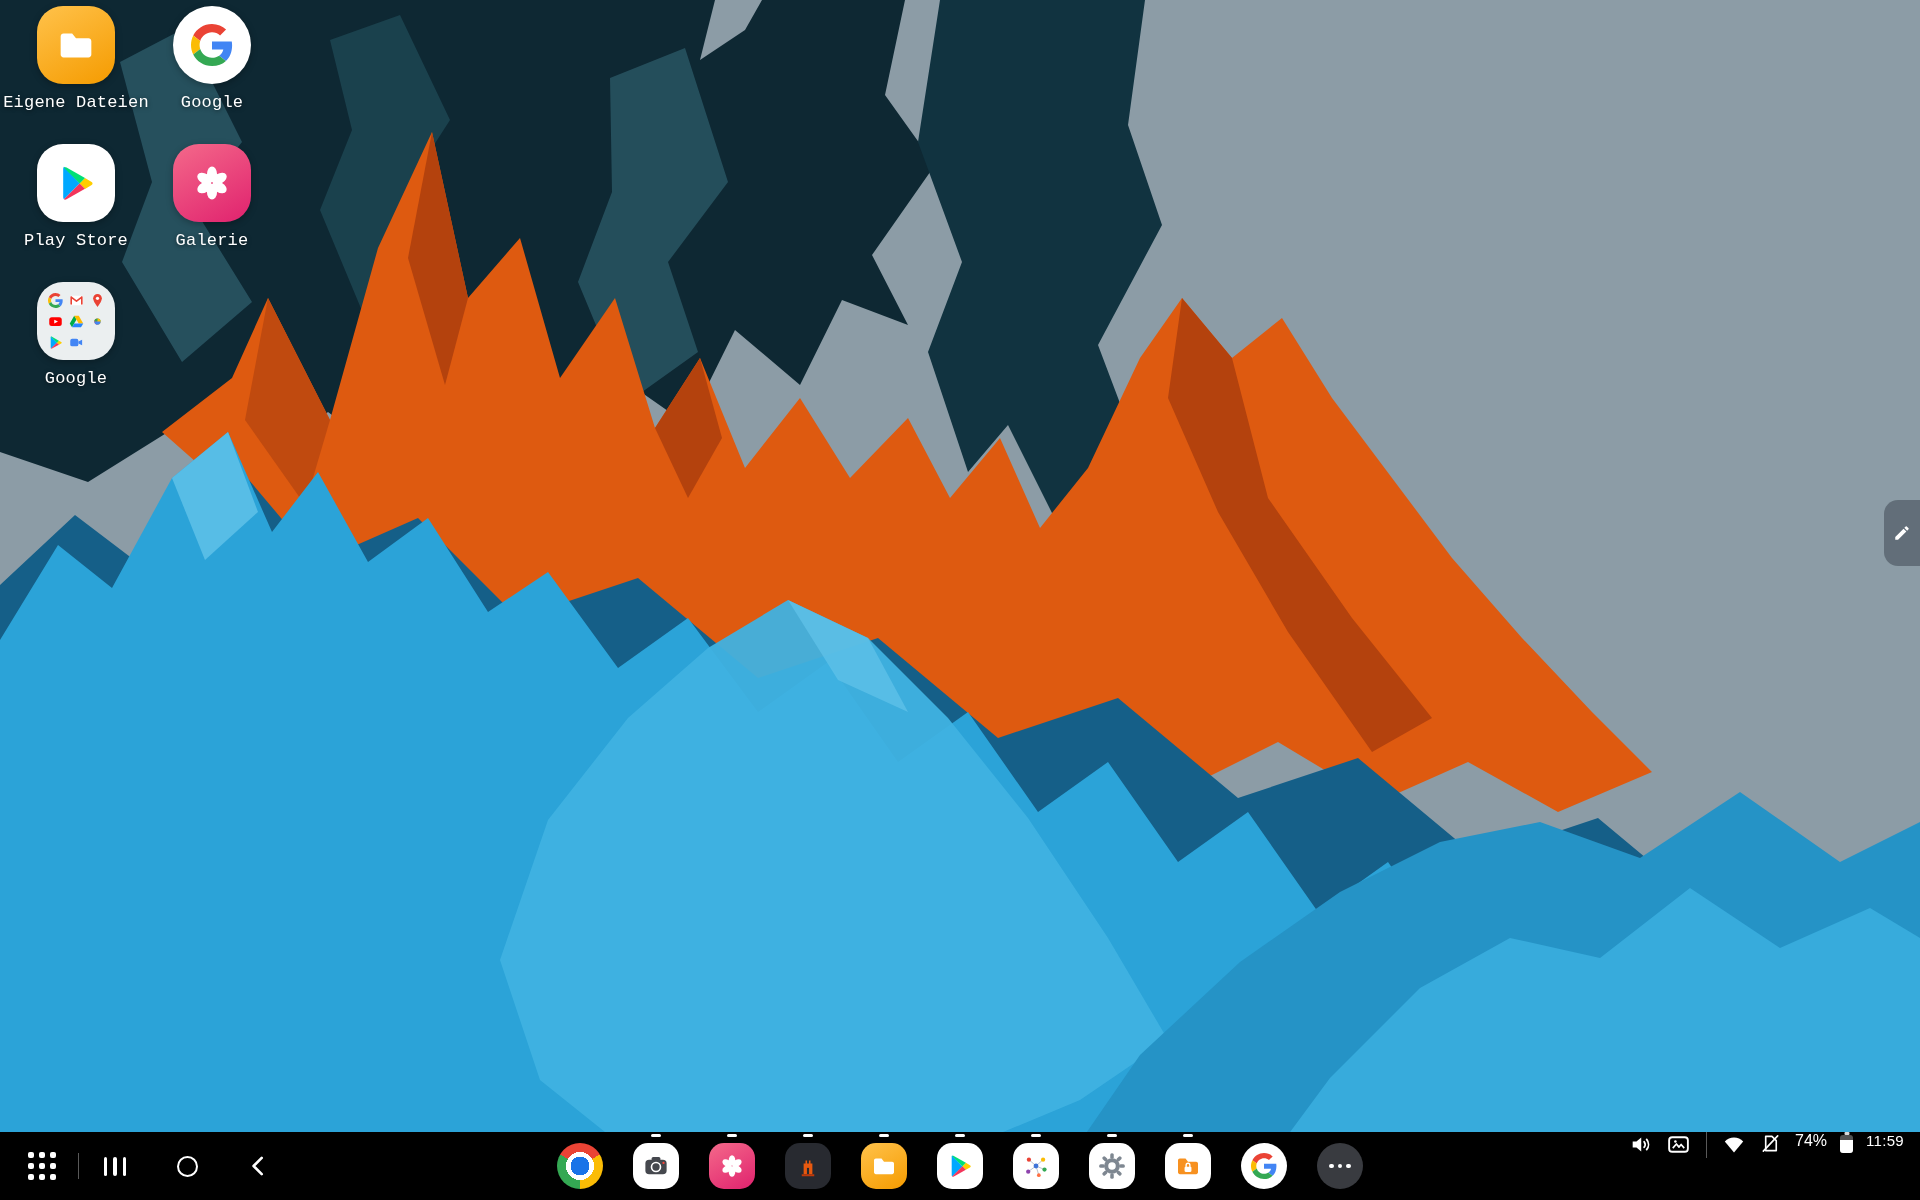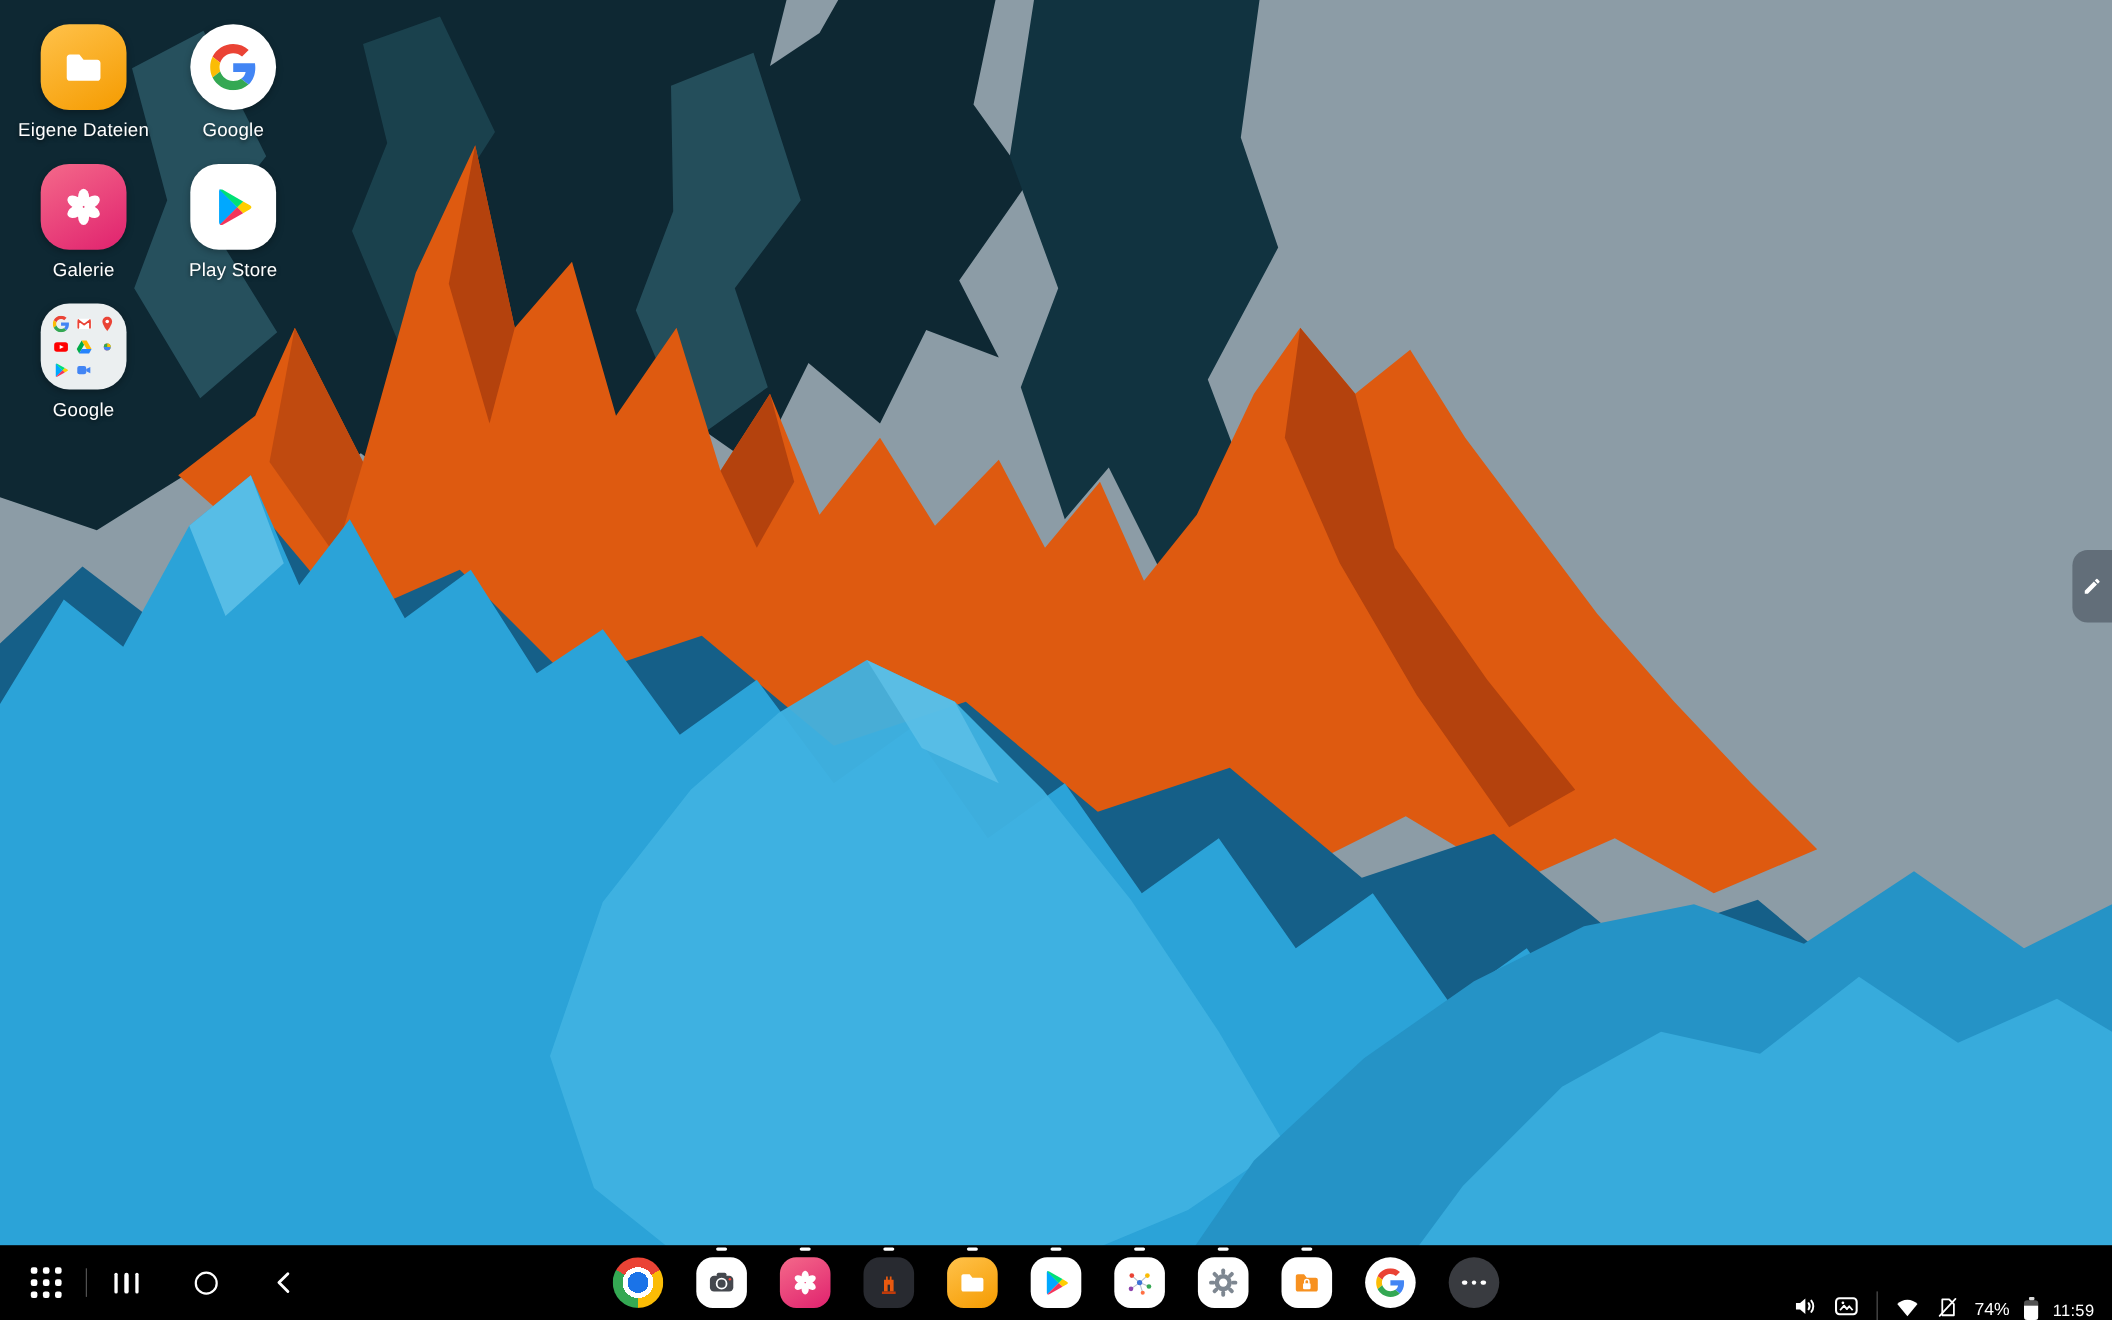--- a/index.html
+++ b/index.html
@@ -2,21 +2,21 @@
 <html><head>
 <meta charset="utf-8">
 <style>
   * { margin:0; padding:0; box-sizing:border-box; }
   html,body { width:1920px; height:1200px; overflow:hidden; background:#000; }
   .screen { position:relative; width:1920px; height:1200px; font-family:"Liberation Sans", sans-serif; background:#8C9CA6; }
 
   .wallpaper { position:absolute; inset:0; width:100%; height:100%; display:block; }
 
   
-  .shortcuts { position:absolute; left:8px; top:22px; display:grid; grid-template-columns:136px 136px; row-gap:20px; }
+  .shortcuts { position:absolute; left:8px; top:6px; display:grid; grid-template-columns:136px 136px; row-gap:32px;font-family:Liberation Mono, monospace; }
   .shortcut { display:flex; flex-direction:column; align-items:center; width:136px; cursor:pointer; }
   .tile { width:78px; height:78px; border-radius:26px; display:flex; align-items:center; justify-content:center;
           box-shadow:0 2px 7px rgba(0,0,0,.28); position:relative; overflow:hidden; }
   .tile.round { border-radius:50%; }
   .tile-myfiles  { background:linear-gradient(150deg,#FFC24B,#F59B00); }
   .tile-white    { background:#ffffff; }
   .tile-gallery  { background:linear-gradient(150deg,#F4698A,#E0226E); }
   .tile-settings { background:#6F808E; }
   .tile-folder   { background:rgba(248,250,251,.95); }
   .shortcut-label { margin-top:9px; font-size:17px; color:#fff; text-shadow:0 1px 4px rgba(0,0,0,.6); letter-spacing:.2px; white-space:nowrap; }
@@ -51,21 +51,21 @@
   .dock-tile.gallery-bg { background:linear-gradient(150deg,#F4698A,#E0226E); }
   .dock-tile.myfiles-bg { background:linear-gradient(150deg,#FFC24B,#F59B00); }
   .dock-tile svg { width:30px; height:30px; }
   .chrome-circle { width:46px; height:46px; border-radius:50%;
     background:
       radial-gradient(circle, #1A73E8 0 9.5px, #ffffff 9.5px 14px, rgba(0,0,0,0) 14px),
       conic-gradient(from 60deg, #FBBC05 0deg 120deg, #34A853 120deg 240deg, #EA4335 240deg 360deg); }
   .more-circle { width:46px; height:46px; border-radius:50%; background:#393B40; display:flex; align-items:center; justify-content:center; gap:4px; }
   .more-circle i { width:4.5px; height:4.5px; background:#fff; border-radius:50%; }
 
-  .status { position:absolute; right:16px; top:0; height:68px; display:flex; align-items:flex-end; gap:13px; color:#fff; cursor:pointer; }
+  .status { position:absolute; right:16px; top:0; height:68px; display:flex; align-items:flex-start; gap:13px; color:#fff; cursor:pointer; }
   .status svg { display:block; }
   .battery { position:relative; width:13px; height:21px; }
   .battery .nub { position:absolute; top:0; left:50%; transform:translateX(-50%); width:5px; height:2.5px; background:rgba(255,255,255,.85); border-radius:1px; }
   .battery .body { position:absolute; top:3px; left:0; right:0; bottom:0; background:rgba(255,255,255,.32); border-radius:3px; overflow:hidden; }
   .battery .fill { position:absolute; bottom:0; left:0; right:0; background:#fff; }
   .pct  { font-size:16px; }
   .time { font-size:15px; letter-spacing:.3px; }
 </style>
 </head>
 <body>
@@ -114,48 +114,48 @@
     <div class="shortcut">
       <div class="tile tile-white round">
         <svg viewBox="0 0 48 48" width="42" height="42">
           <path fill="#EA4335" d="M24 9.5c3.54 0 6.71 1.22 9.21 3.6l6.85-6.85C35.9 2.38 30.47 0 24 0 14.62 0 6.51 5.38 2.56 13.22l7.98 6.19C12.43 13.72 17.74 9.5 24 9.5z"></path>
           <path fill="#4285F4" d="M46.98 24.55c0-1.57-.15-3.09-.38-4.55H24v9.02h12.94c-.58 2.96-2.26 5.48-4.78 7.18l7.73 6c4.51-4.18 7.09-10.36 7.09-17.65z"></path>
           <path fill="#FBBC05" d="M10.53 28.59c-.48-1.45-.76-2.99-.76-4.59s.27-3.14.76-4.59l-7.98-6.19C.92 16.46 0 20.12 0 24c0 3.88.92 7.54 2.56 10.78l7.97-6.19z"></path>
           <path fill="#34A853" d="M24 48c6.48 0 11.93-2.13 15.89-5.81l-7.73-6c-2.15 1.45-4.92 2.3-8.16 2.3-6.26 0-11.57-4.22-13.47-9.91l-7.98 6.19C6.51 42.62 14.62 48 24 48z"></path>
         </svg>
       </div>
       <span class="shortcut-label">Google</span>
+    </div>
+
+    <div class="shortcut">
+      <div class="tile tile-white">
+        <svg viewBox="0 0 48 48" width="40" height="40">
+          <path fill="#00A8FF" d="M9.5 4.6c-.6.6-.9 1.5-.9 2.7v33.4c0 1.2.3 2.1.9 2.7l.1.1L28.4 24.7v-.4L9.6 4.5l-.1.1z"></path>
+          <path fill="#FFCE00" d="M34.7 31L28.4 24.7v-.4l6.3-6.3.1.1 7.5 4.3c2.1 1.2 2.1 3.2 0 4.4l-7.5 4.3-.1-.1z"></path>
+          <path fill="#F3355B" d="M34.8 30.9L28.4 24.5 9.5 43.4c.7.7 1.9.8 3.2.1l22.1-12.6z"></path>
+          <path fill="#00E076" d="M34.8 18.1L12.7 5.5c-1.3-.7-2.5-.6-3.2.1l18.9 18.9 6.4-6.4z"></path>
+        </svg>
+      </div>
+      <span class="shortcut-label">Play Store</span>
     </div>
 
     <div class="shortcut">
       <div class="tile tile-gallery">
         <svg viewBox="0 0 48 48" width="46" height="46">
             <g fill="#fff">
           <ellipse cx="24" cy="15" rx="5.3" ry="8.2"></ellipse>
           <ellipse cx="24" cy="15" rx="5.3" ry="8.2" transform="rotate(60 24 24)"></ellipse>
           <ellipse cx="24" cy="15" rx="5.3" ry="8.2" transform="rotate(120 24 24)"></ellipse>
           <ellipse cx="24" cy="15" rx="5.3" ry="8.2" transform="rotate(180 24 24)"></ellipse>
           <ellipse cx="24" cy="15" rx="5.3" ry="8.2" transform="rotate(240 24 24)"></ellipse>
           <ellipse cx="24" cy="15" rx="5.3" ry="8.2" transform="rotate(300 24 24)"></ellipse>
         </g>
           </svg>
       </div>
       <span class="shortcut-label">Galerie</span>
-    </div>
-
-    <div class="shortcut">
-      <div class="tile tile-white">
-        <svg viewBox="0 0 48 48" width="40" height="40">
-          <path fill="#00A8FF" d="M9.5 4.6c-.6.6-.9 1.5-.9 2.7v33.4c0 1.2.3 2.1.9 2.7l.1.1L28.4 24.7v-.4L9.6 4.5l-.1.1z"></path>
-          <path fill="#FFCE00" d="M34.7 31L28.4 24.7v-.4l6.3-6.3.1.1 7.5 4.3c2.1 1.2 2.1 3.2 0 4.4l-7.5 4.3-.1-.1z"></path>
-          <path fill="#F3355B" d="M34.8 30.9L28.4 24.5 9.5 43.4c.7.7 1.9.8 3.2.1l22.1-12.6z"></path>
-          <path fill="#00E076" d="M34.8 18.1L12.7 5.5c-1.3-.7-2.5-.6-3.2.1l18.9 18.9 6.4-6.4z"></path>
-        </svg>
-      </div>
-      <span class="shortcut-label">Play Store</span>
     </div>
 
 
     <div class="shortcut">
       <div class="tile tile-folder">
         <div class="folder-grid">
           <span class="mini">
               <svg viewBox="0 0 48 48">
             <path fill="#EA4335" d="M24 9.5c3.54 0 6.71 1.22 9.21 3.6l6.85-6.85C35.9 2.38 30.47 0 24 0 14.62 0 6.51 5.38 2.56 13.22l7.98 6.19C12.43 13.72 17.74 9.5 24 9.5z"></path>
             <path fill="#4285F4" d="M46.98 24.55c0-1.57-.15-3.09-.38-4.55H24v9.02h12.94c-.58 2.96-2.26 5.48-4.78 7.18l7.73 6c4.51-4.18 7.09-10.36 7.09-17.65z"></path>

